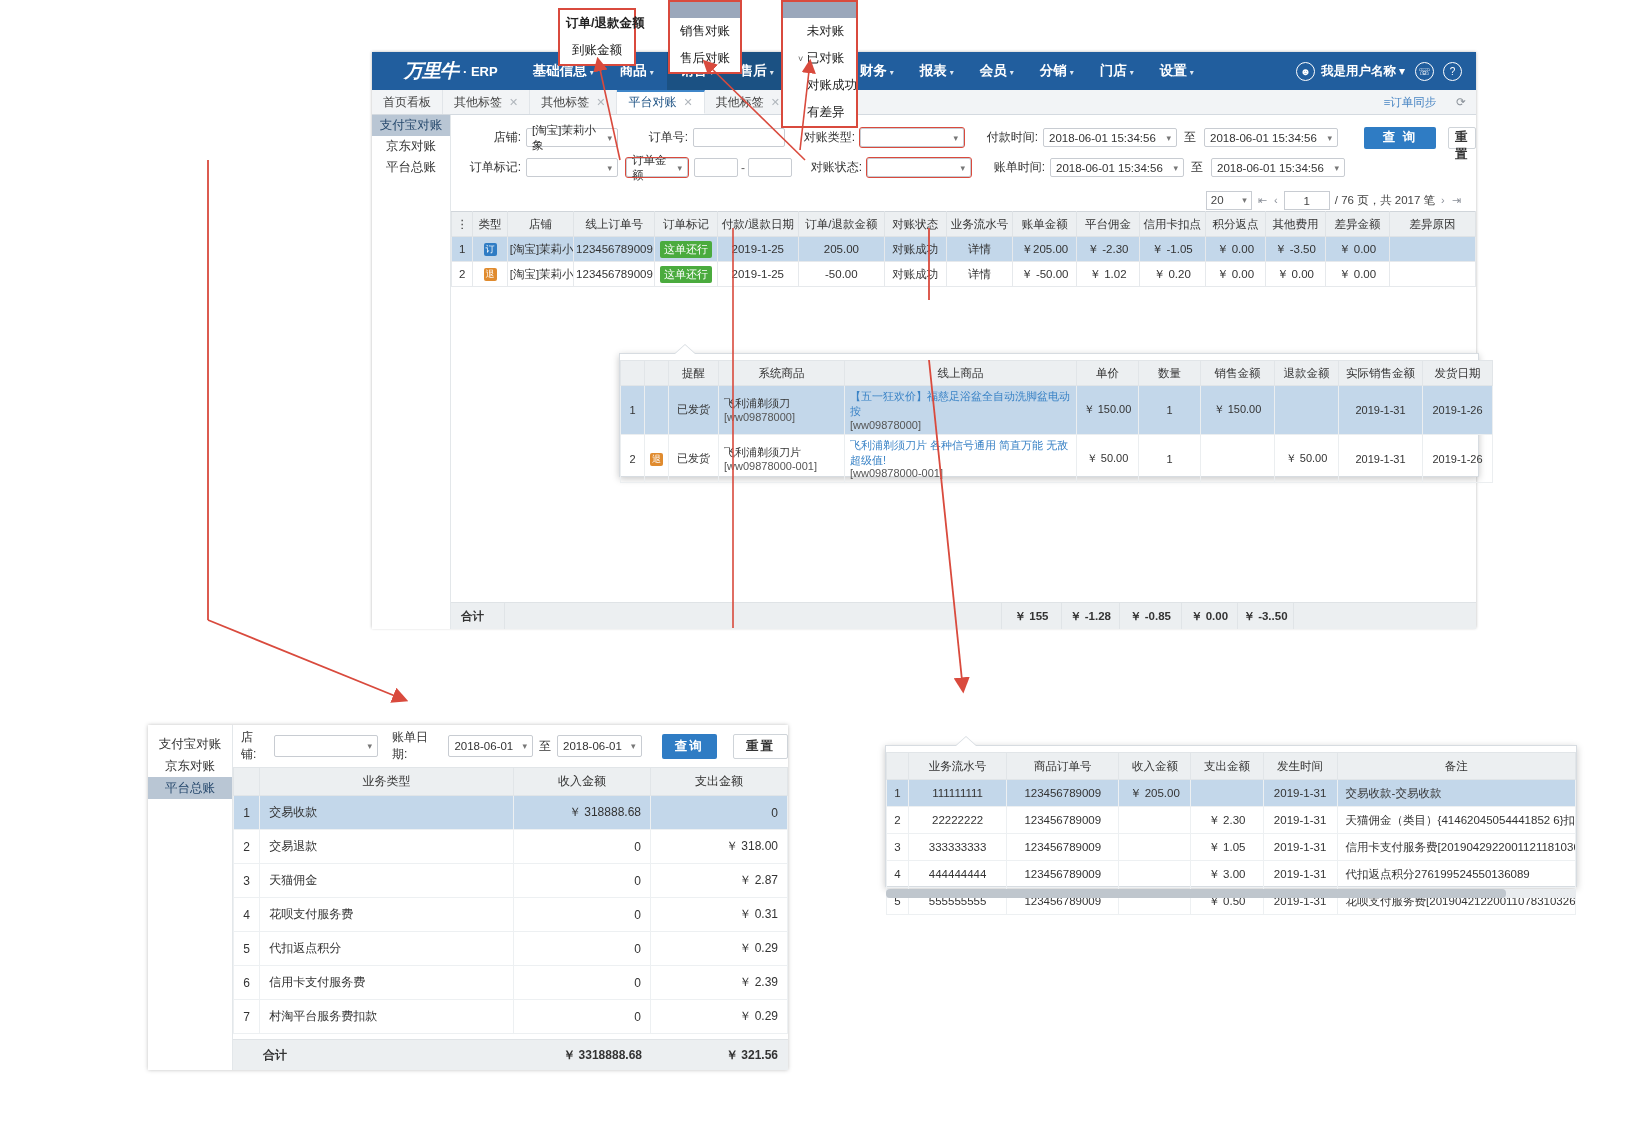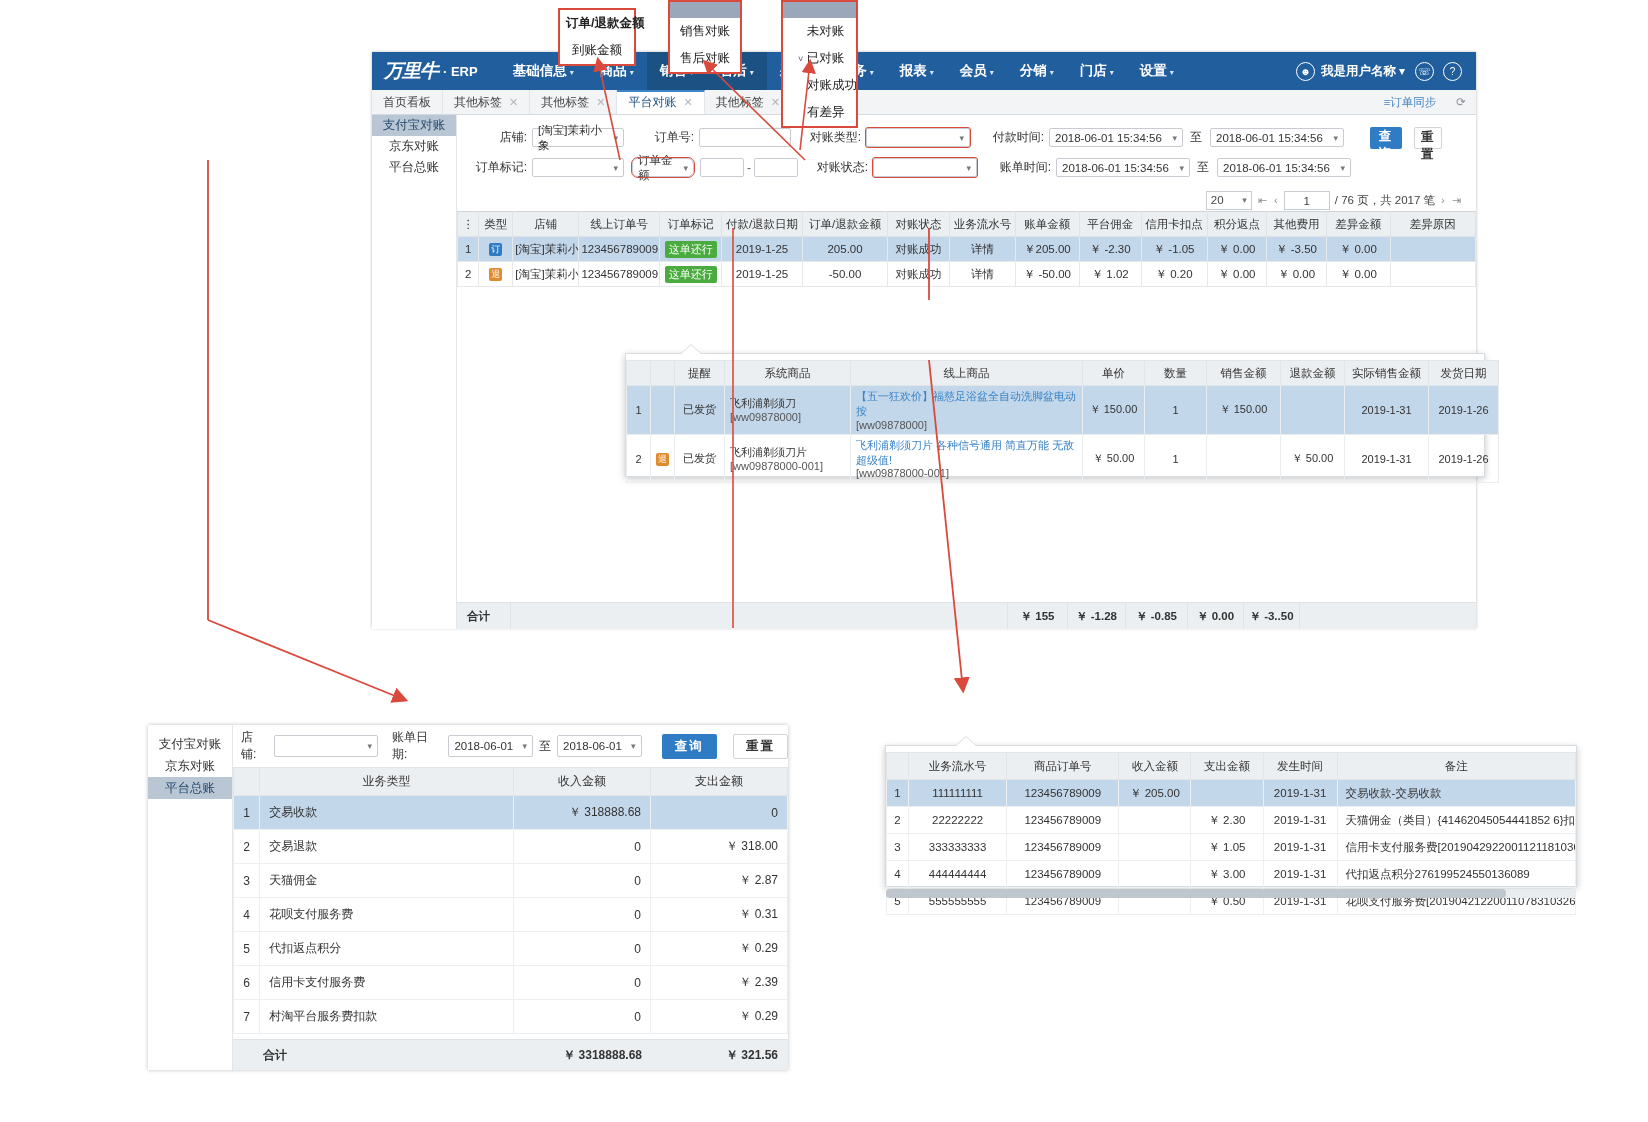--- a/index.html
+++ b/index.html
@@ -23,21 +23,21 @@
 
   
   #erp{
     position:absolute;left:372px;top:52px;width:1104px;height:576px;
     background:#fff;box-shadow:0 0 3px rgba(0,0,0,.28);
   }
   #navbar{
     height:38px;background:#215e9e;display:flex;align-items:center;color:#fff;
   }
   .logo{
-    margin-left:12px;font-size:19px;font-weight:bold;font-style:italic;
+    margin-left:32px;font-size:19px;font-weight:bold;font-style:italic;
     letter-spacing:-1px;color:#fff;
   }
   .logo-erp{margin-left:5px;font-size:13px;font-weight:bold;font-style:normal;letter-spacing:0;}
   .navitem{
     padding:0 13px;height:38px;line-height:38px;font-size:13.5px;font-weight:bold;white-space:nowrap;cursor:pointer;
   }
   .navitem .car{font-size:8px;opacity:.85;margin-left:3px;}
   .navitem.sel{background:#1b5183;}
   .navright{margin-left:auto;display:flex;align-items:center;padding-right:14px;}
   .navright .uname{font-size:12.5px;font-weight:bold;margin-left:6px;}
@@ -72,21 +72,21 @@
   #filters{padding:10px 0 6px 0;position:relative;height:58px;}
   .frow{display:flex;align-items:center;height:25px;margin-bottom:5px;padding-left:8px;}
   .flabel{font-size:12px;color:#333;text-align:right;margin-right:5px;white-space:nowrap;}
   .inp{
     height:19px;border:1px solid #c8ccd2;background:#fff;border-radius:2px;
     font-size:11.5px;color:#333;display:flex;align-items:center;padding:0 5px;box-sizing:border-box;
   }
   .inp.sel{justify-content:space-between;}
   .car2{font-size:9px;color:#777;margin-left:5px;}
   .btn-primary{
-    background:#2f7cc4;color:#fff;border:none;border-radius:2px;height:22px;width:32px;
+    background:#2f7cc4;color:#fff;border:none;border-radius:2px;height:22px;width:72px;
     font-size:12.5px;font-weight:bold;cursor:pointer;letter-spacing:2px;
   }
   .btn-default{
     background:#fff;color:#333;border:1px solid #cfd4d9;border-radius:2px;height:22px;width:28px;
     font-size:12.5px;font-weight:bold;cursor:pointer;letter-spacing:2px;
   }
   .hl-red{outline:1.5px solid #d94a3d;outline-offset:0px;}
 
   
   #pager{
@@ -308,21 +308,21 @@
           </div>
           <button class="btn-primary" style="margin-left:26px;">查 询</button>
           <button class="btn-default" style="margin-left:12px;">重 置</button>
         </div>
         <div class="frow">
           <span class="flabel" style="width:62px;">订单标记:</span>
           <div class="inp sel" style="width:92px;">
             <span></span>
               <span class="car2">▾</span>
           </div>
-          <div class="inp sel hl-red" style="width:62px;margin-left:8px;border-radius:6px;">
+          <div class="inp sel hl-red" style="width:62px;margin-left:8px;">
             <span>订单金额</span>
               <span class="car2">▾</span>
           </div>
           <div class="inp" style="width:44px;margin-left:6px;">
               <span></span>
             </div>
           <span style="margin:0 3px;color:#666;">-</span>
           <div class="inp" style="width:44px;">
               <span></span>
             </div>

